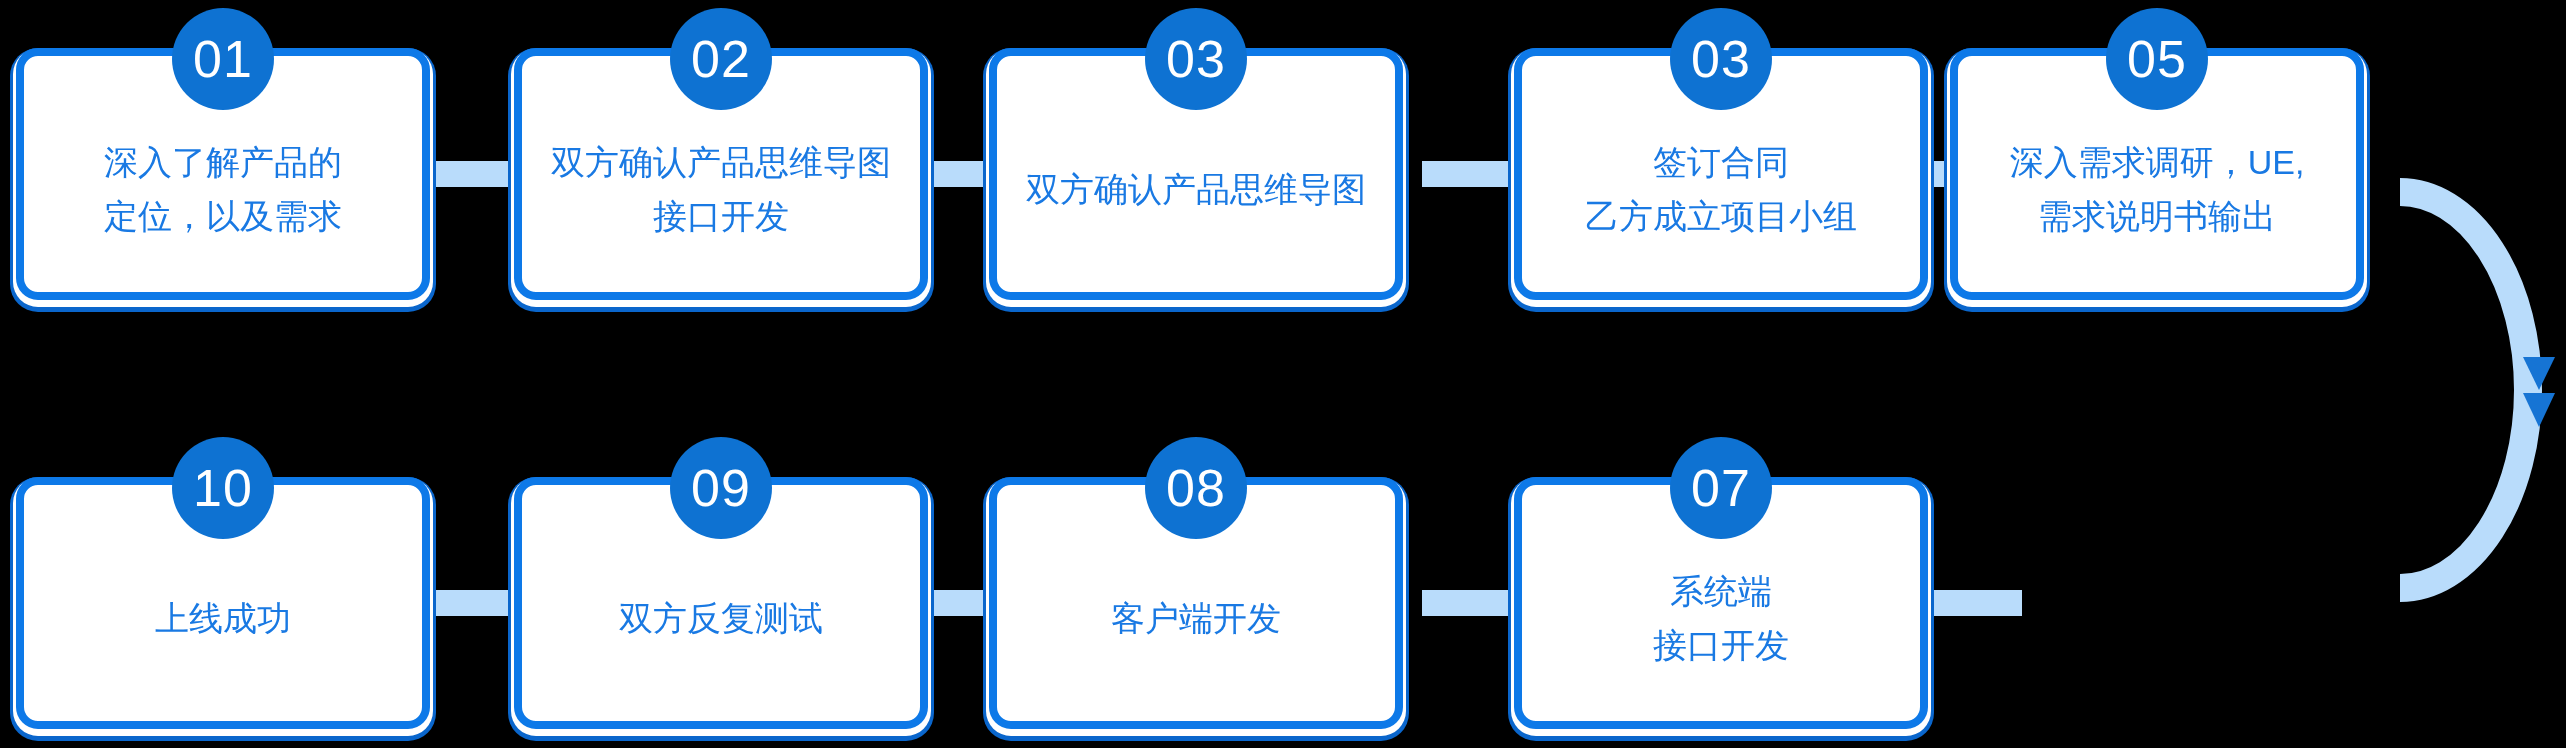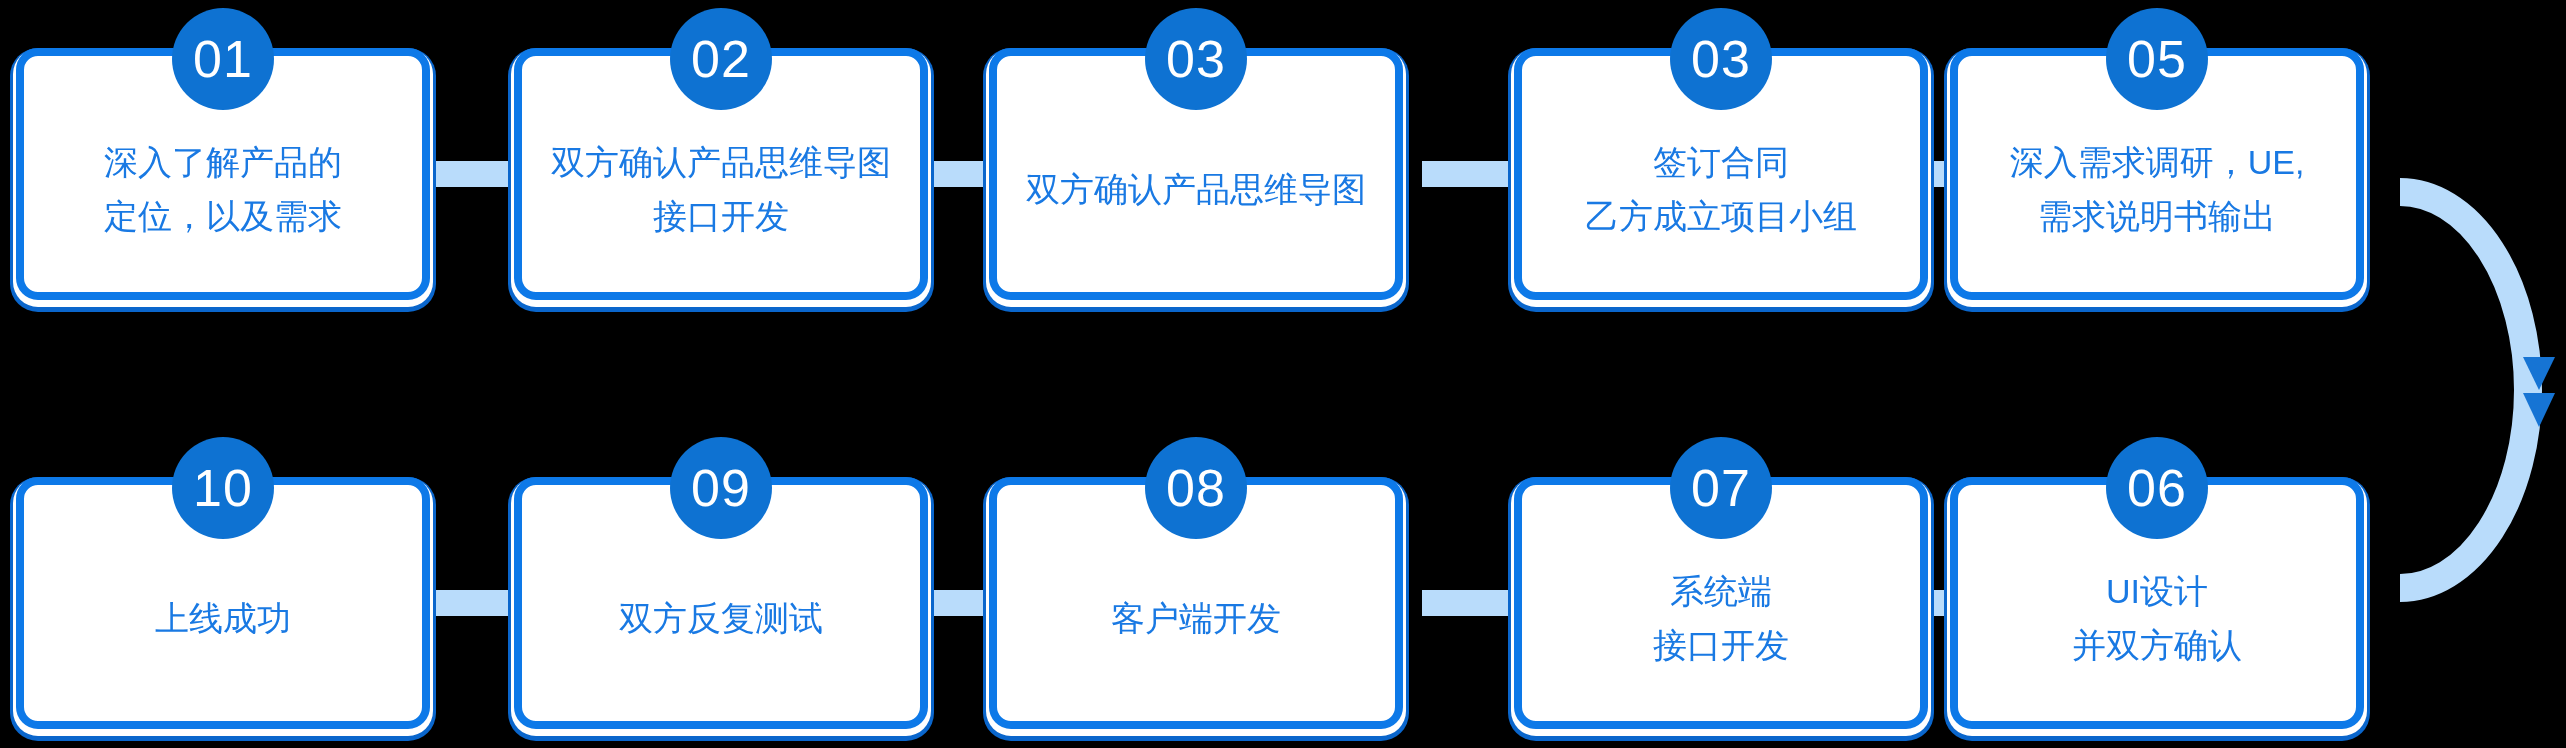--- a/index.html
+++ b/index.html
@@ -172,24 +172,15 @@
     <div class="card pos3">
       <div class="badge">
         <span>07</span>
       </div>
       <div class="card-text">
         <span class="line">系统端</span>
         <span class="line">接口开发</span>
       </div>
     </div>
 
-    <div class="card pos4">
-      <div class="badge">
-        <span>06</span>
-      </div>
-      <div class="card-text">
-        <span class="line">UI设计</span>
-        <span class="line">并双方确认</span>
-      </div>
-    </div>
   </div>
 
 </div>
 
 </body></html>

